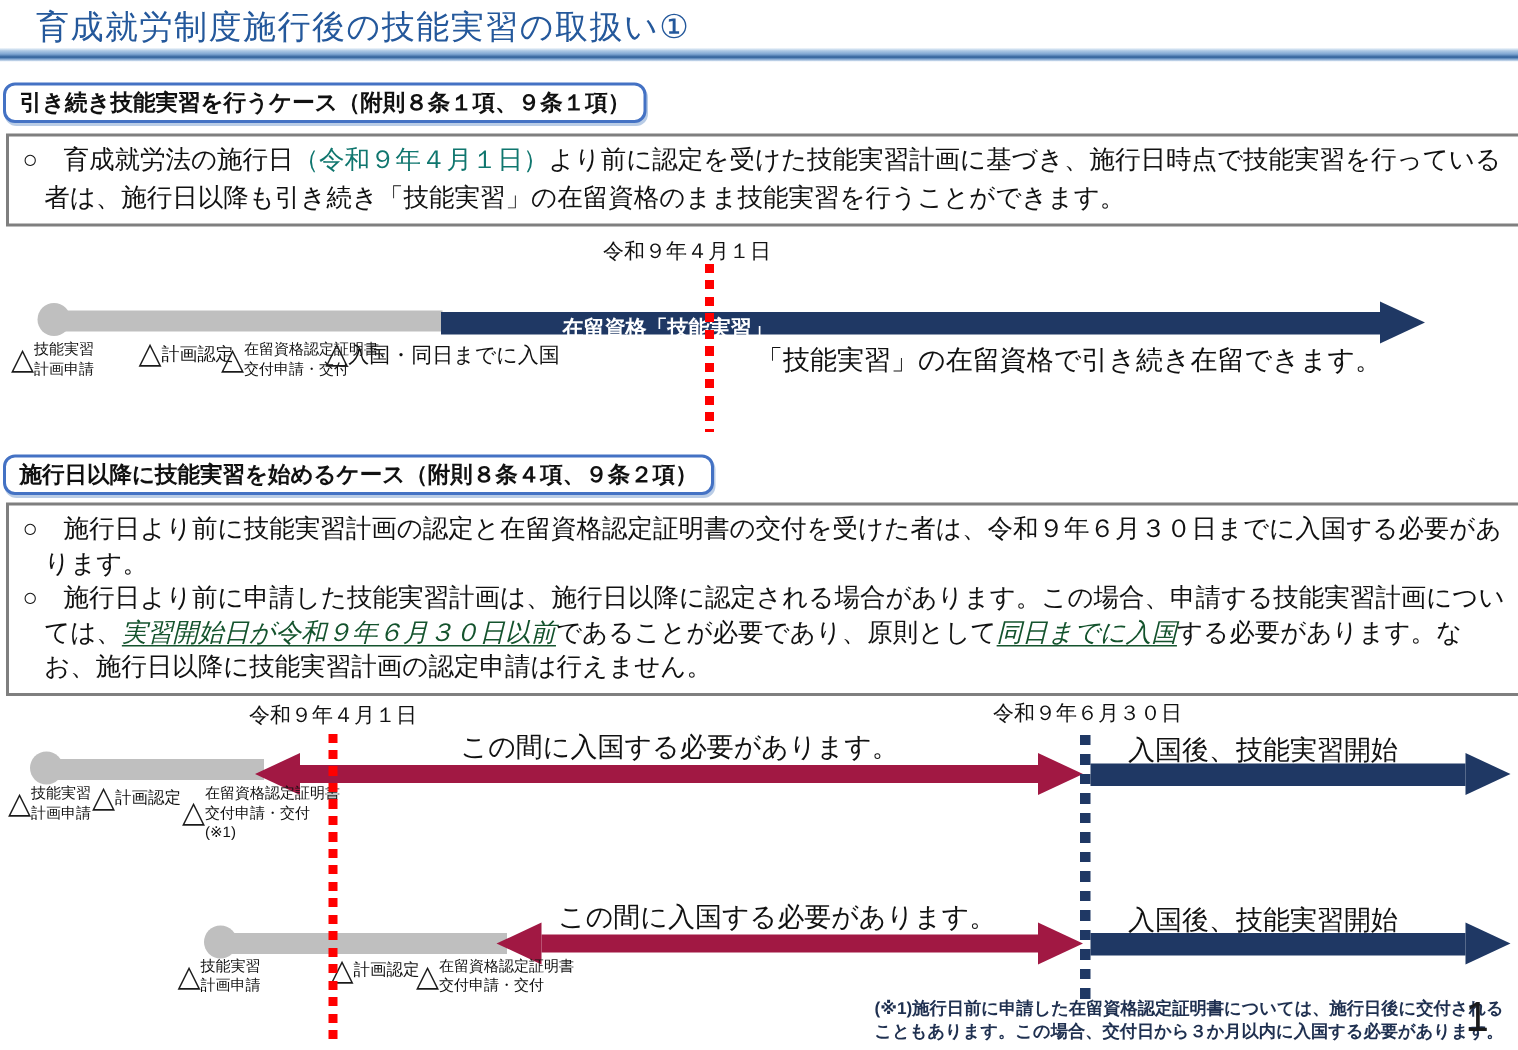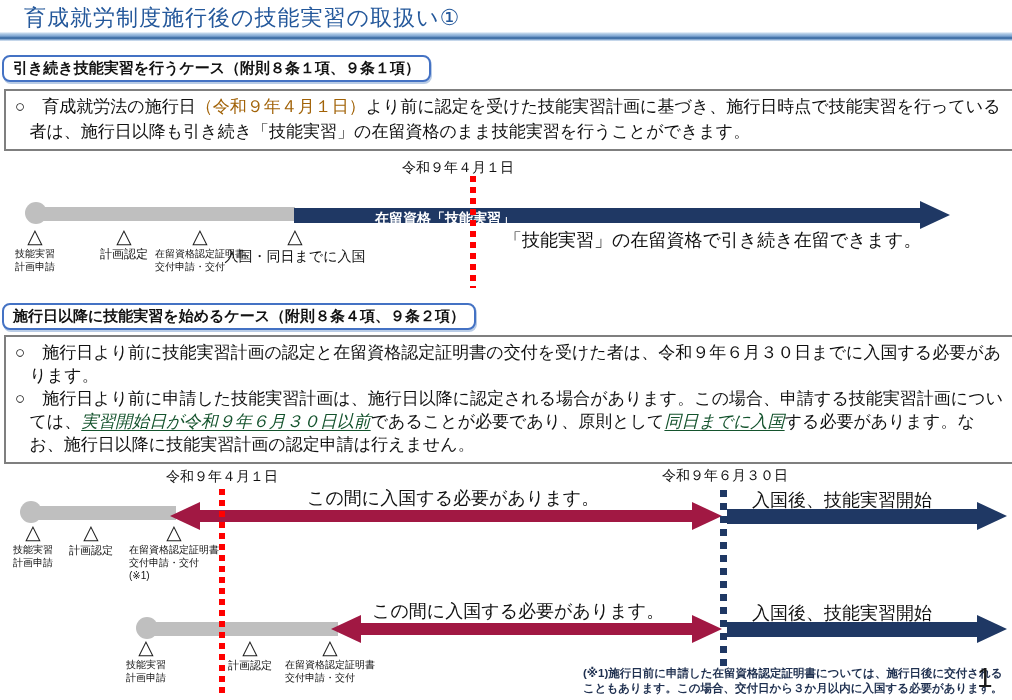--- a/index.html
+++ b/index.html
@@ -26,41 +26,41 @@
   }
 
   
   .text-box{
     border:2px solid #7f7f7f;background:#fff;left:4px;width:993px;
     padding:4px 9px 5px 9px;font-size:17px;color:#111;z-index:2;
   }
   .text-box p{margin:0;padding-left:.85em;text-indent:-.85em;}
   .box1 p{line-height:1.45;}
   .box2 p{line-height:1.36;}
-  .s-red{color:#a16207;}
+  .s-red{color:#0f766e;}
   .s-redu{color:#14532d;text-decoration:underline;text-underline-offset:3px;font-style:italic;}
 
   
   .dot{width:22px;height:22px;border-radius:50%;background:#BFBFBF;z-index:1;}
   .gray-bar{height:14px;background:#BFBFBF;z-index:1;}
   .date-label{font-size:14px;color:#111;white-space:nowrap;z-index:3;}
   .flow-text{font-size:18px;color:#111;white-space:nowrap;z-index:3;}
   .dotted-red{width:6px;z-index:5;background-image:repeating-linear-gradient(to bottom,#FF0000 0 6px,transparent 6px 11px);}
   .dotted-navy{width:7px;z-index:5;background-image:repeating-linear-gradient(to bottom,#1F3864 0 7px,transparent 7px 13px);}
 
   .nav-arrow{display:flex;align-items:center;height:28px;z-index:2;}
   .nav-bar{flex:1;height:15px;background:#1F3864;position:relative;}
   .ah-r{width:0;height:0;border-top:14px solid transparent;border-bottom:14px solid transparent;border-left:30px solid #1F3864;}
   .dbl-arrow{display:flex;align-items:center;height:28px;z-index:2;}
   .dbl-bar{flex:1;height:12px;background:#A11843;}
   .chl{width:0;height:0;border-top:14px solid transparent;border-bottom:14px solid transparent;border-right:30px solid #A11843;}
   .chr{width:0;height:0;border-top:14px solid transparent;border-bottom:14px solid transparent;border-left:30px solid #A11843;}
   .bar-label{font-size:14px;font-weight:bold;color:#fff;white-space:nowrap;z-index:3;}
 
-  .marker{position:absolute;display:flex;flex-direction:column;align-items:center;transform:translateX(-50%);z-index:2;}
+  .marker{position:absolute;display:flex;flex-direction:row;align-items:center;transform:translateX(-50%);z-index:2;}
   .tri{line-height:1;font-size:20px;color:#1a1a1a;}
   .tri::before{content:"\25B3";}
   .mlabel{white-space:pre-line;text-align:left;line-height:1.3;margin-top:1px;color:#111;}
   .f10{font-size:10px;} .f11{font-size:11px;} .f12{font-size:12px;} .f14{font-size:14px;}
 
   .footnote{font-size:11.5px;font-weight:bold;color:#1F3050;line-height:1.3;white-space:pre-line;z-index:3;}
   .page-num{font-size:28px;color:#1a1a1a;z-index:3;}
 </style>
 </head>
 <body>

